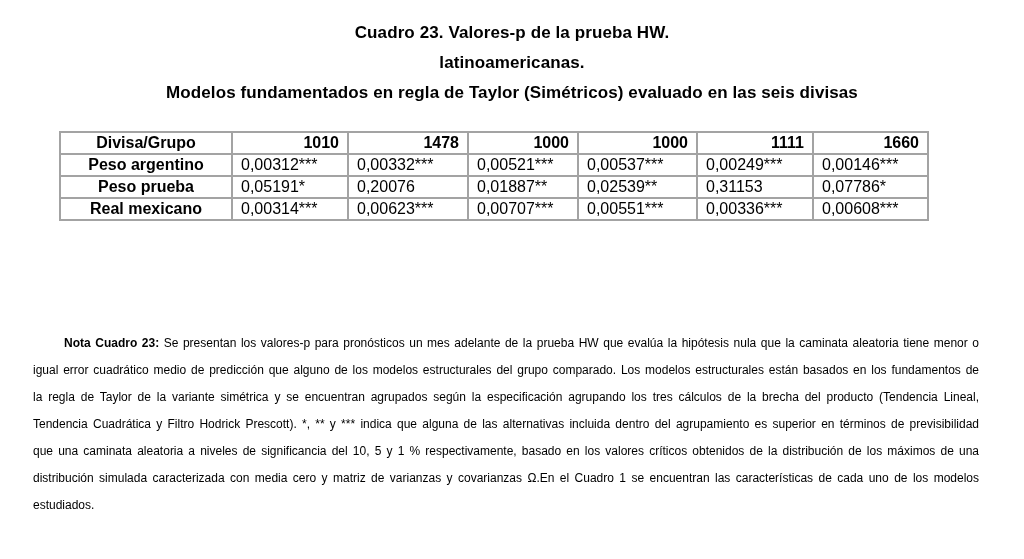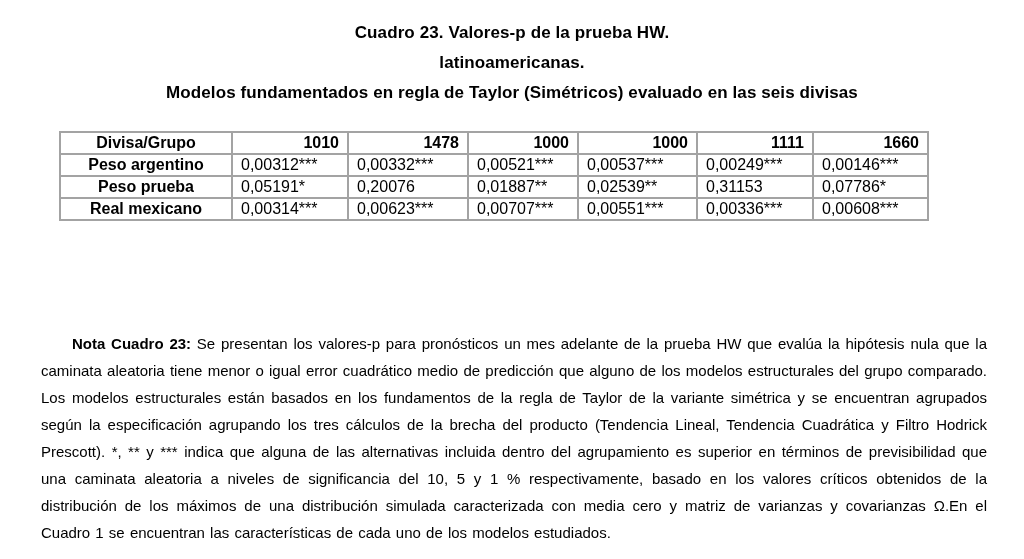--- a/index.html
+++ b/index.html
@@ -47,23 +47,23 @@
     white-space: nowrap;
     overflow: hidden;
   }
   table.pvals th { font-weight: 700; text-align: right; }
   table.pvals th.firstcol { text-align: center; }
   table.pvals td.rowname { font-weight: 700; text-align: center; }
   table.pvals td.val { text-align: left; font-weight: 400; margin-left: 32px; }
 
   .note {
     position: absolute;
-    left: 41px; top: 330px;
+    left: 33px; top: 330px;
     width: 946px;
-    font-size: 15px;
+    font-size: 12px;
     line-height: 27px;
     text-align: justify;
     text-indent: 31px;
     word-spacing: 1px;
   }
   .note .lead { font-weight: 700; }
 </style>
 </head>
 <body>
 

